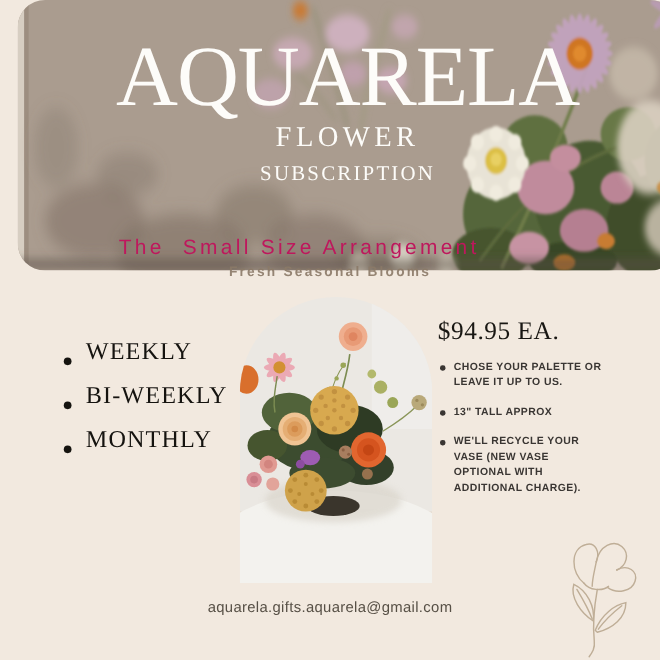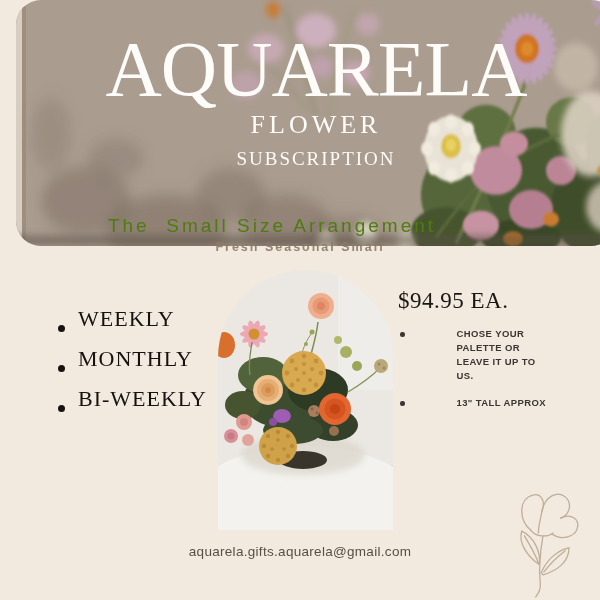--- a/index.html
+++ b/index.html
@@ -13,21 +13,21 @@
   .hero { position:absolute; left:16px; top:0; width:600px; height:246px; overflow:hidden;border-radius:25px; }
   .hero svg { position:absolute; left:0; top:0; width:100%; height:100%; display:block; }
   .hero-text { position:absolute; left:0; width:600px; text-align:center; color:#fdfcf9;
                font-family:"Liberation Serif", serif; line-height:1; }
   .brand-name { top:30px; font-size:78px; letter-spacing:-1px; font-weight:400; }
   .brand-line1 { top:112px; font-size:26px; letter-spacing:4px;text-align:center; }
   .brand-line2 { top:149px; font-size:19px; letter-spacing:2px; }
   
   .section-title {
     position:absolute; top:215px; left:0; width:544px; text-align:center;
-    color:#4d7c0f; font-size:19px; letter-spacing:3px; white-space:pre-wrap;
+    color:#be185d; font-size:19px; letter-spacing:3px; white-space:pre-wrap;
   }
   .section-subtitle {
     position:absolute; top:240px; left:0; width:600px; text-align:center;
     color:#8b7a68; font-size:12.5px; letter-spacing:2px; font-weight:bold; opacity:.9;
   }
   
   .freq-list { position:absolute; left:58px; top:292px; list-style:none; }
   .freq-item { display:flex; align-items:flex-end; height:40px;
                font-family:"Liberation Serif", serif; font-size:22px; letter-spacing:1px;
                color:#15130f; }
@@ -35,21 +35,21 @@
   
   .arch { position:absolute; left:218px; top:270px; width:175px; height:260px;
           border-radius:88px 88px 0 0; overflow:hidden; }
   .arch svg { display:block; width:100%; height:100%; }
   
   .price { position:absolute; left:398px; top:288px; width:175px; text-align:left;
            font-family:"Liberation Serif", serif; font-size:23px; letter-spacing:.5px;
            color:#191713; }
   .details { position:absolute; left:400px; top:327px; width:148px; list-style:none; }
   .detail-item { display:flex; margin-bottom:13px; color:#3a3633;
-                 font-size:9.5px; line-height:14px; letter-spacing:.4px; font-weight:bold;gap:44px; }
+                 font-size:9.5px; line-height:14px; letter-spacing:.4px; font-weight:bold; }
   .detail-dot { width:4.5px; height:4.5px; border-radius:50%; background:#3a3633;
                 margin:5px 8px 0 0; flex:none; }
   
   .contact { position:absolute; left:0; top:543px; width:600px; text-align:center;
              color:#575046; font-size:13.5px; line-height:17px; letter-spacing:.3px; }
   
   .corner-flower { position:absolute; right:6px; bottom:0; width:102px; height:120px; }
   .corner-flower svg { display:block; width:100%; height:100%; }
 </style>
 </head>
@@ -184,34 +184,34 @@
         <circle cx="310" cy="198" r="9" fill="#d4ccbd" opacity="0.8"></circle>
         <rect x="0" y="193" width="600" height="9" fill="#5a5045" opacity="0.5"></rect>
       </g>
     </svg>
     <div class="hero-text brand-name">AQUARELA</div>
     <div class="hero-text brand-line1">FLOWER</div>
     <div class="hero-text brand-line2">SUBSCRIPTION</div>
   </div>
 
   <div class="section-title">The  Small Size Arrangement</div>
-  <div class="section-subtitle">Fresh Seasonal Small</div>
+  <div class="section-subtitle">Fresh Seasonal Blooms</div>
 
   <ul class="freq-list">
     <li class="freq-item">
       <span class="freq-dot"></span>
       <span>WEEKLY</span>
     </li>
     <li class="freq-item">
       <span class="freq-dot"></span>
-      <span>MONTHLY</span>
+      <span>BI-WEEKLY</span>
     </li>
     <li class="freq-item">
       <span class="freq-dot"></span>
-      <span>BI-WEEKLY</span>
+      <span>MONTHLY</span>
     </li>
   </ul>
 
   <div class="arch">
     <svg viewBox="0 0 175 260">
       <defs>
         <filter id="ab3" x="-50%" y="-50%" width="200%" height="200%">
             <feGaussianBlur stdDeviation="3"></feGaussianBlur>
           </filter>
       </defs>
@@ -337,20 +337,24 @@
   <div class="price">$94.95 EA.</div>
   <ul class="details">
     <li class="detail-item">
       <span class="detail-dot"></span>
       <span>CHOSE YOUR PALETTE OR LEAVE IT UP TO US.</span>
     </li>
     <li class="detail-item">
       <span class="detail-dot"></span>
       <span>13" TALL APPROX</span>
     </li>
+    <li class="detail-item">
+      <span class="detail-dot"></span>
+      <span>WE'LL RECYCLE YOUR VASE (NEW VASE OPTIONAL WITH ADDITIONAL CHARGE).</span>
+    </li>
   </ul>
 
   <div class="contact">
     <div>aquarela.gifts.aquarela@gmail.com</div>
   </div>
 
   <div class="corner-flower">
     <svg viewBox="0 0 110 125" fill="none" stroke="#bfae97" stroke-width="1.4" stroke-linecap="round">
       <path d="M42 52 C 29 42 28 18 44 14 C 53 11.5 58 21 54 31"></path>
       <path d="M54 31 C 57 15 71 9 79 16 C 87 23 84 35 74 39"></path>

